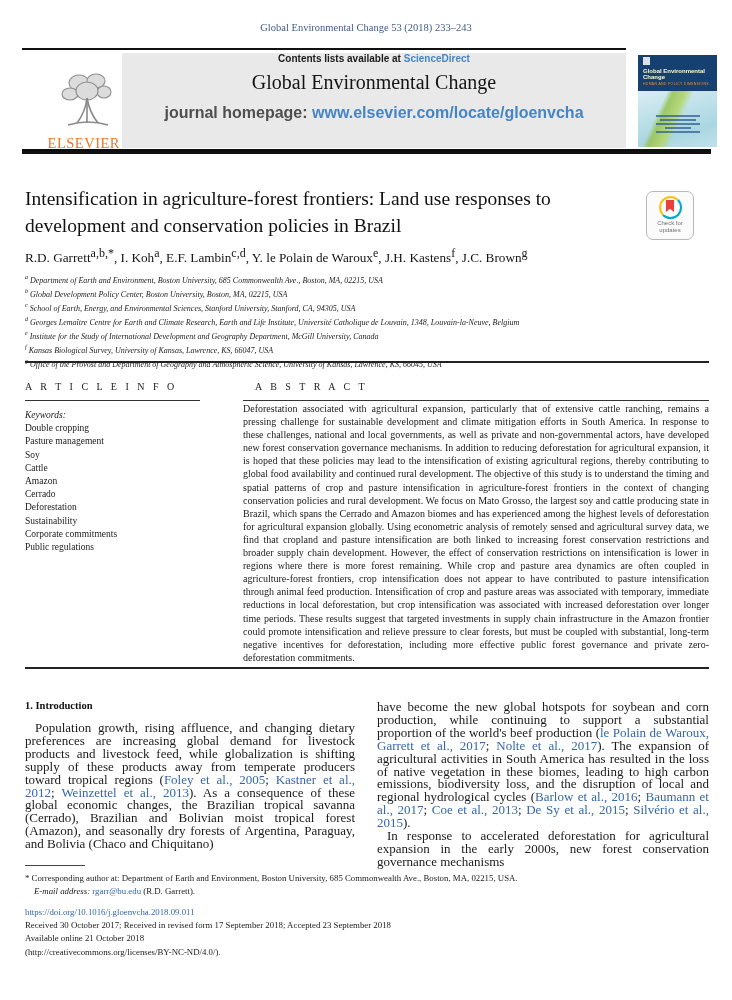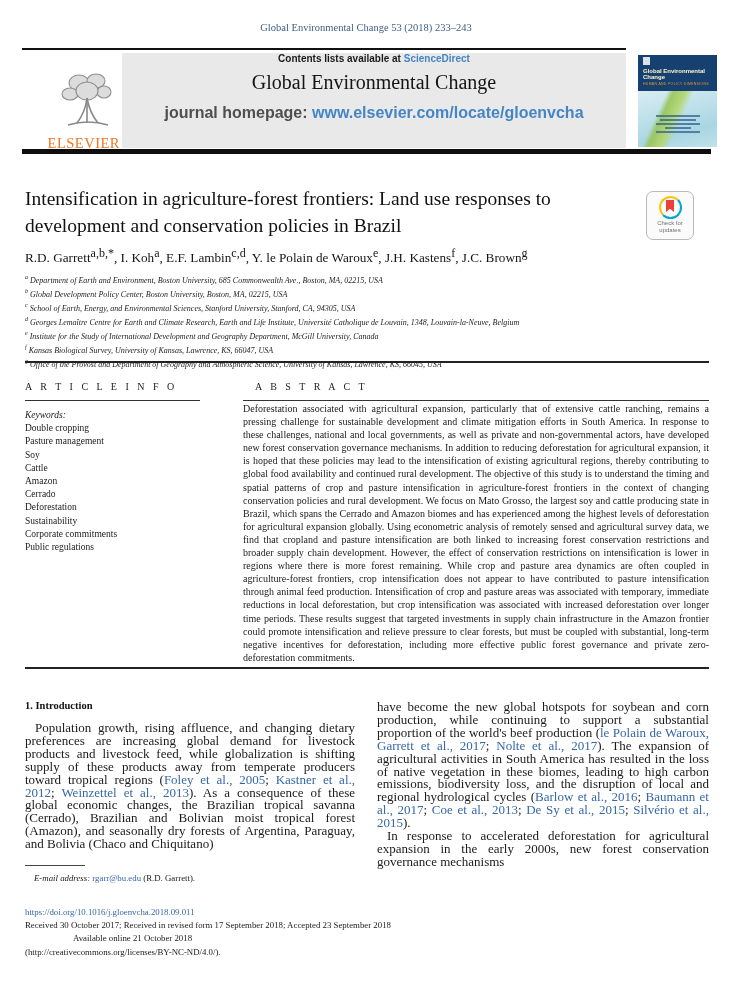--- a/index.html
+++ b/index.html
@@ -65,21 +65,21 @@
   .cite-link { color:#3567a8; cursor:pointer; }
 
   .foot-rule { position:absolute; left:25px; top:865px; width:60px; height:1px; background:#444; }
   .footnote { position:absolute; left:25px; top:872px; width:684px; font-size:8.8px; line-height:12.5px; color:#1a1a1a; }
   .fn-indent { padding-left:9px; }
   .em-label { font-style:italic; }
   .blue { color:#3567a8; cursor:pointer; text-decoration:none; }
 
   .doi       { position:absolute; left:25px; top:907px; font-size:8.8px; }
   .received  { position:absolute; left:25px; top:920px; font-size:8.8px; color:#1a1a1a; }
-  .available { position:absolute; left:25px; top:933px; font-size:8.8px; color:#1a1a1a;margin-left:48px; }
+  .available { position:absolute; left:25px; top:933px; font-size:8.8px; color:#1a1a1a; }
   .license   { position:absolute; left:25px; top:946px; width:684px; font-size:8.8px; line-height:12.5px; color:#1a1a1a; }
 </style>
 </head>
 <body>
 
 <div class="top-cite">Global Environmental Change 53 (2018) 233–243</div>
 
 <div class="header-rule-top"></div>
 
 <div class="elsevier-logo">
@@ -188,20 +188,23 @@
 <div class="col col-left"><span>Population growth, rising affluence, and changing dietary preferences are increasing global demand for livestock products and livestock feed, while globalization is shifting supply of these products away from temperate producers toward tropical regions (</span><span class="cite-link">Foley et al., 2005</span><span>; </span><span class="cite-link">Kastner et al., 2012</span><span>; </span><span class="cite-link">Weinzettel et al., 2013</span><span>). As a consequence of these global economic changes, the Brazilian tropical savanna (Cerrado), Brazilian and Bolivian moist tropical forest (Amazon), and seasonally dry forests of Argentina, Paraguay, and Bolivia (Chaco and Chiquitano)</span></div>
 
 <div class="col col-right">
   <div><span>have become the new global hotspots for soybean and corn production, while continuing to support a substantial proportion of the world's beef production (</span><span class="cite-link">le Polain de Waroux, Garrett et al., 2017</span><span>; </span><span class="cite-link">Nolte et al., 2017</span><span>). The expansion of agricultural activities in South America has resulted in the loss of native vegetation in these biomes, leading to high carbon emissions, biodiversity loss, and the disruption of local and regional hydrological cycles (</span><span class="cite-link">Barlow et al., 2016</span><span>; </span><span class="cite-link">Baumann et al., 2017</span><span>; </span><span class="cite-link">Coe et al., 2013</span><span>; </span><span class="cite-link">De Sy et al., 2015</span><span>; </span><span class="cite-link">Silvério et al., 2015</span><span>).</span></div>
   <div class="p2">In response to accelerated deforestation for agricultural expansion in the early 2000s, new forest conservation governance mechanisms</div>
 </div>
 
 <div class="foot-rule"></div>
 
 <div class="footnote">
+  <div>
+    <span>*</span><span> Corresponding author at: Department of Earth and Environment, Boston University, 685 Commonwealth Ave., Boston, MA, 02215, USA.</span>
+  </div>
   <div class="fn-indent">
     <span class="em-label">E-mail address:</span><span class="blue"> rgarr@bu.edu</span><span> (R.D. Garrett).</span>
   </div>
 </div>
 
 <div class="doi"><span class="blue">https://doi.org/10.1016/j.gloenvcha.2018.09.011</span></div>
 <div class="received">Received 30 October 2017; Received in revised form 17 September 2018; Accepted 23 September 2018</div>
 <div class="available">Available online 21 October 2018</div>
 <div class="license">
   <div>(http://creativecommons.org/licenses/BY-NC-ND/4.0/).</div>

